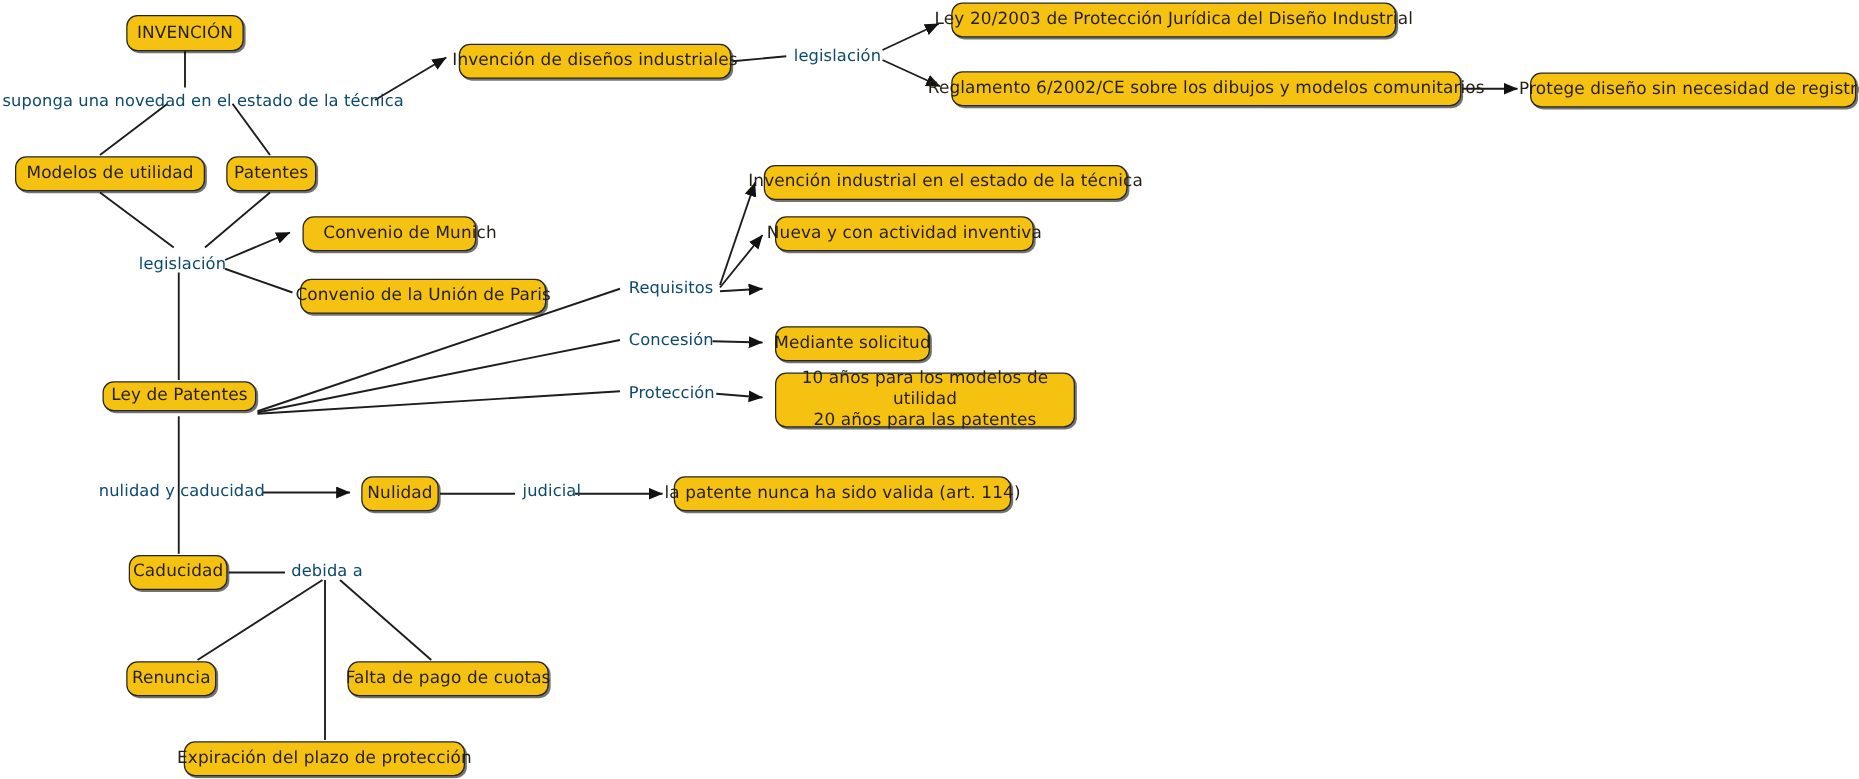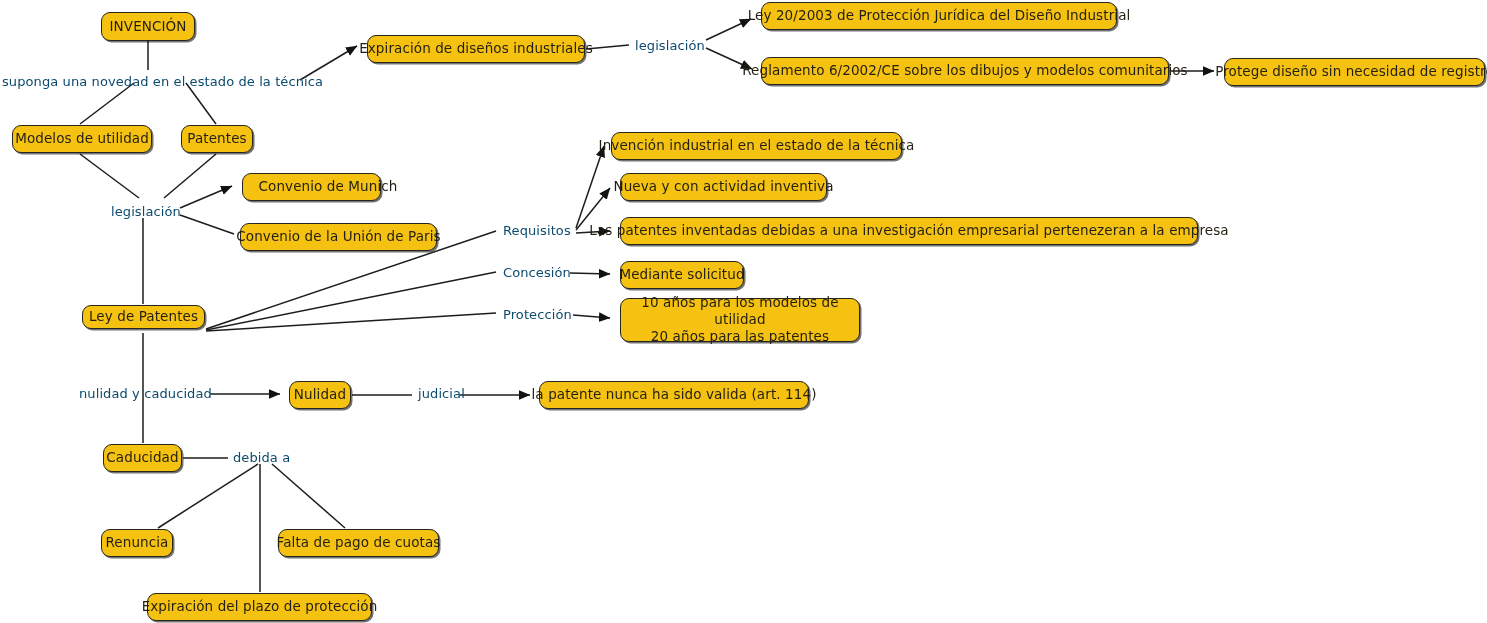--- a/index.html
+++ b/index.html
@@ -126,30 +126,30 @@
       <path d="M260,464 L260,592"></path>
 
       <path d="M272,464 L345,528"></path>
     </g>
   </svg>
 
   <div class="node" style="left:101px; top:12px; width:94px; height:29px;">
     <span>INVENCIÓN</span>
   </div>
 
-  <div class="node" style="left:12px; top:125px; width:140px; height:28px;">
+  <div class="node" style="left:12px; top:125px; width:152px; height:28px;">
     <span>Modelos de utilidad</span>
   </div>
 
   <div class="node" style="left:181px; top:125px; width:72px; height:28px;">
     <span>Patentes</span>
   </div>
 
   <div class="node" style="left:367px; top:35px; width:218px; height:28px;">
-    <span>Expiración de diseños industriales</span>
+    <span>Invención de diseños industriales</span>
   </div>
 
   <div class="node" style="left:761px; top:2px; width:356px; height:28px;">
     <span>Ley 20/2003 de Protección Jurídica del Diseño Industrial</span>
   </div>
 
   <div class="node" style="left:761px; top:57px; width:408px; height:28px;text-align:right;">
     <span>Reglamento 6/2002/CE sobre los dibujos y modelos comunitarios</span>
   </div>
 
@@ -170,23 +170,20 @@
   </div>
 
   <div class="node" style="left:620px; top:173px; width:207px; height:28px;">
     <span>Nueva y con actividad inventiva</span>
   </div>
 
   <div class="node" style="left:611px; top:132px; width:291px; height:28px;">
     <span>Invención industrial en el estado de la técnica</span>
   </div>
 
-  <div class="node" style="left:620px; top:217px; width:578px; height:28px;">
-    <span>Las patentes inventadas debidas a una investigación empresarial pertenezeran a la empresa</span>
-  </div>
 
   <div class="node" style="left:620px; top:261px; width:124px; height:28px;">
     <span>Mediante solicitud</span>
   </div>
 
   <div class="node multiline" style="left:620px; top:298px; width:240px; height:44px;">
     <span>10 años para los modelos de utilidad
 20 años para las patentes</span>
   </div>
 

